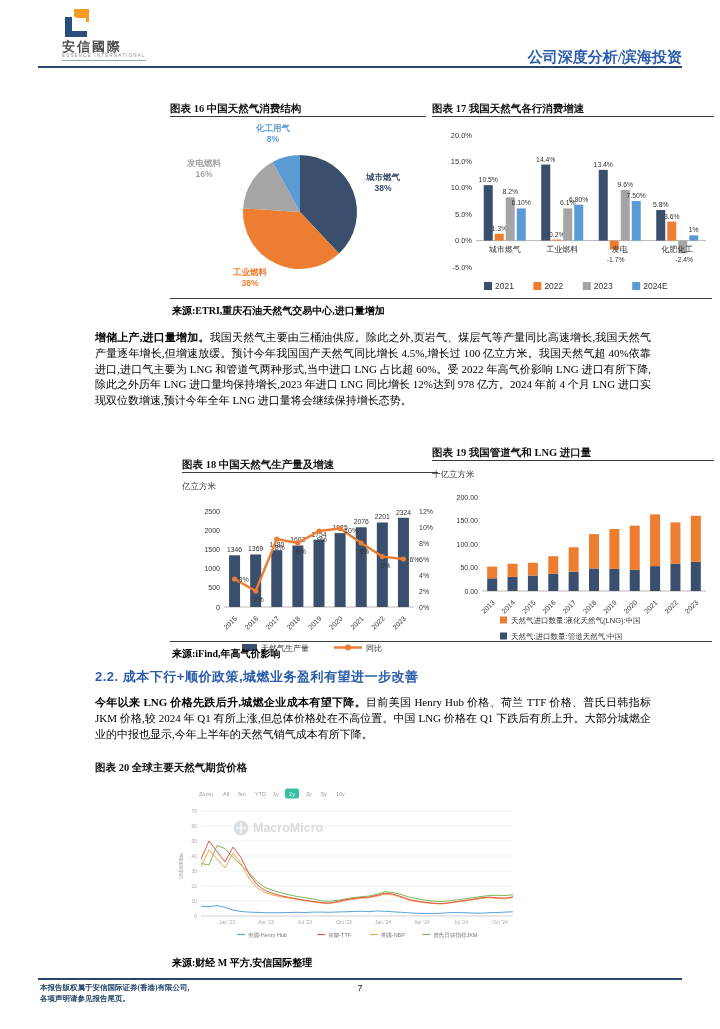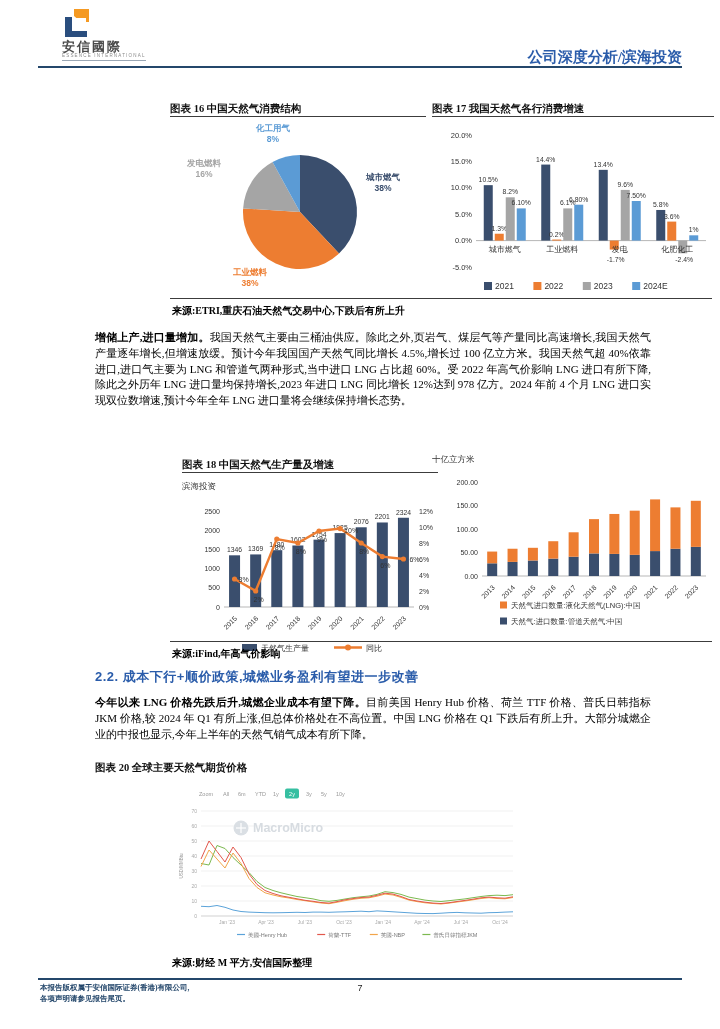--- a/index.html
+++ b/index.html
@@ -112,29 +112,29 @@
           <rect x="101.4" y="163" width="8" height="8" fill="#ED7D31"></rect>
           <text x="112.4" y="170" font-size="8.5" fill="#333" text-anchor="start">2022</text>
           <rect x="150.8" y="163" width="8" height="8" fill="#A5A5A5"></rect>
           <text x="161.8" y="170" font-size="8.5" fill="#333" text-anchor="start">2023</text>
           <rect x="200.20000000000002" y="163" width="8" height="8" fill="#5B9BD5"></rect>
           <text x="211.20000000000002" y="170" font-size="8.5" fill="#333" text-anchor="start">2024E</text>
         </svg></div>
   </figure>
 
   <div class="abs hrule" style="left:170px;top:298px;width:542px;height:1px;background:#3c3c3c;"></div>
-  <div class="abs src" style="left:172px;top:304px;">来源:ETRI,重庆石油天然气交易中心,下跌后有所上升</div>
+  <div class="abs src" style="left:172px;top:304px;">来源:ETRI,重庆石油天然气交易中心,进口量增加</div>
 
   <div class="abs para" style="left:95px;top:330px;width:556px;">
     <b>增储上产,进口量增加。</b><span>我国天然气主要由三桶油供应。除此之外,页岩气、煤层气等产量同比高速增长,我国天然气产量逐年增长,但增速放缓。预计今年我国国产天然气同比增长 4.5%,增长过 100 亿立方米。我国天然气超 40%依靠进口,进口气主要为 LNG 和管道气两种形式,当中进口 LNG 占比超 60%。受 2022 年高气价影响 LNG 进口有所下降,除此之外历年 LNG 进口量均保持增长,2023 年进口 LNG 同比增长 12%达到 978 亿方。2024 年前 4 个月 LNG 进口实现双位数增速,预计今年全年 LNG 进口量将会继续保持增长态势。</span>
   </div>
 
   <figure class="abs" style="left:170px;top:446px;width:256px;margin:12px;">
     <div class="fig-title">图表 18 中国天然气生产量及增速</div>
-    <div class="unit" style="margin-top:8px;">滨海投资</div>
+    <div class="unit" style="margin-top:8px;">亿立方米</div>
     <div id="combo18" style="margin-top:2px;"><svg width="256" height="168" viewBox="0 0 256 168">
           <text x="38" y="114.5" font-size="7" fill="#333" text-anchor="end">0</text>
           <text x="38" y="95.3" font-size="7" fill="#333" text-anchor="end">500</text>
           <text x="38" y="76.1" font-size="7" fill="#333" text-anchor="end">1000</text>
           <text x="38" y="56.900000000000006" font-size="7" fill="#333" text-anchor="end">1500</text>
           <text x="38" y="37.69999999999999" font-size="7" fill="#333" text-anchor="end">2000</text>
           <text x="38" y="18.5" font-size="7" fill="#333" text-anchor="end">2500</text>
           <text x="237" y="114.5" font-size="7" fill="#333" text-anchor="start">0%</text>
           <text x="237" y="98.5" font-size="7" fill="#333" text-anchor="start">2%</text>
           <text x="237" y="82.5" font-size="7" fill="#333" text-anchor="start">4%</text>
@@ -191,20 +191,21 @@
           <text x="224.44444444444443" y="124" font-size="7" fill="#333" text-anchor="end" font-weight="normal" transform="rotate(-45 224.44444444444443 124)">2023</text>
           <rect x="60" y="149" width="15" height="7" fill="#3A4E6D"></rect>
           <text x="79" y="156" font-size="8" fill="#333" text-anchor="start">天然气生产量</text>
           <line x1="152" y1="152.5" x2="180" y2="152.5" stroke="#ED7D31" stroke-width="2.5"></line>
           <circle cx="166" cy="152.5" r="3" fill="#ED7D31"></circle>
           <text x="184" y="156" font-size="8" fill="#333" text-anchor="start">同比</text>
         </svg></div>
   </figure>
 
   <figure class="abs" style="left:432px;top:446px;width:282px;margin:0;">
+    <div class="fig-title">图表 19 我国管道气和 LNG 进口量</div>
     <div class="unit" style="margin-top:8px;">十亿立方米</div>
     <div id="stack19" style="margin-top:2px;"><svg width="282" height="172" viewBox="0 0 282 172">
           <text x="46" y="110.5" font-size="7" fill="#333" text-anchor="end">0.00</text>
           <text x="46" y="87" font-size="7" fill="#333" text-anchor="end">50.00</text>
           <text x="46" y="63.5" font-size="7" fill="#333" text-anchor="end">100.00</text>
           <text x="46" y="40" font-size="7" fill="#333" text-anchor="end">150.00</text>
           <text x="46" y="16.5" font-size="7" fill="#333" text-anchor="end">200.00</text>
           <line x1="50" y1="108" x2="274" y2="108" stroke="#b7b7b7"></line>
           <rect x="55.18181818181818" y="95.31" width="10" height="12.689999999999998" fill="#3A4E6D"></rect>
           <rect x="55.18181818181818" y="83.56" width="10" height="11.75" fill="#ED7D31"></rect>

